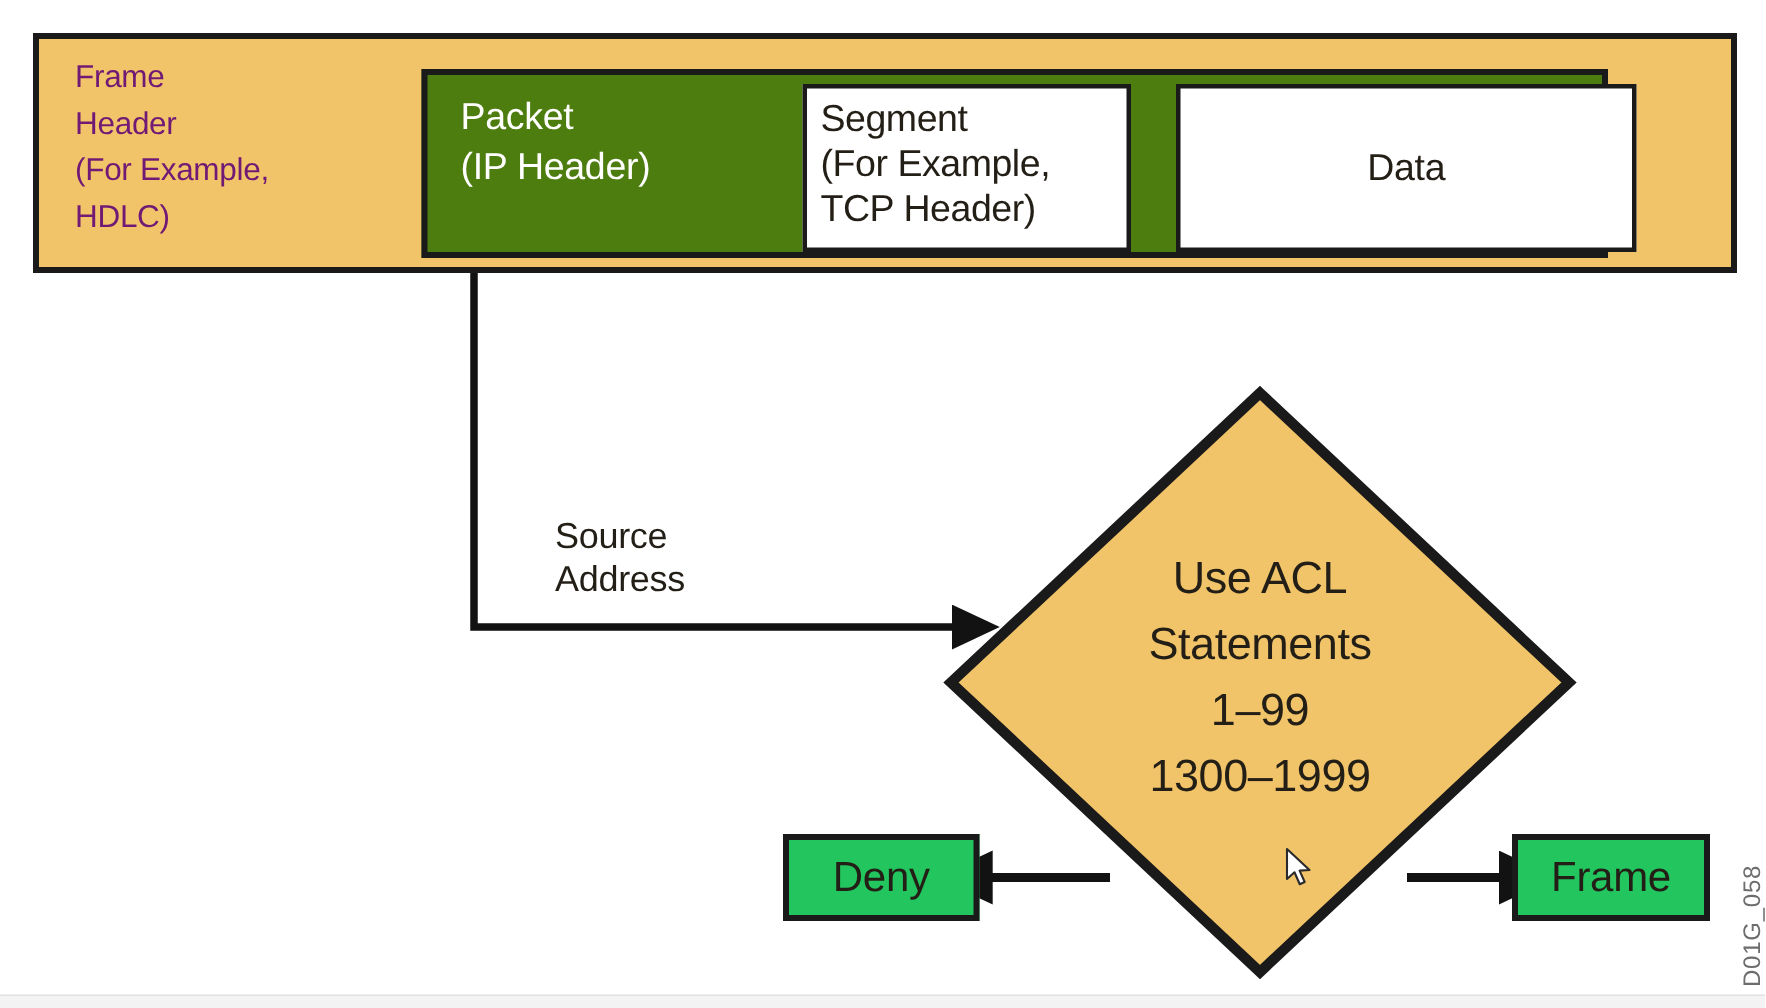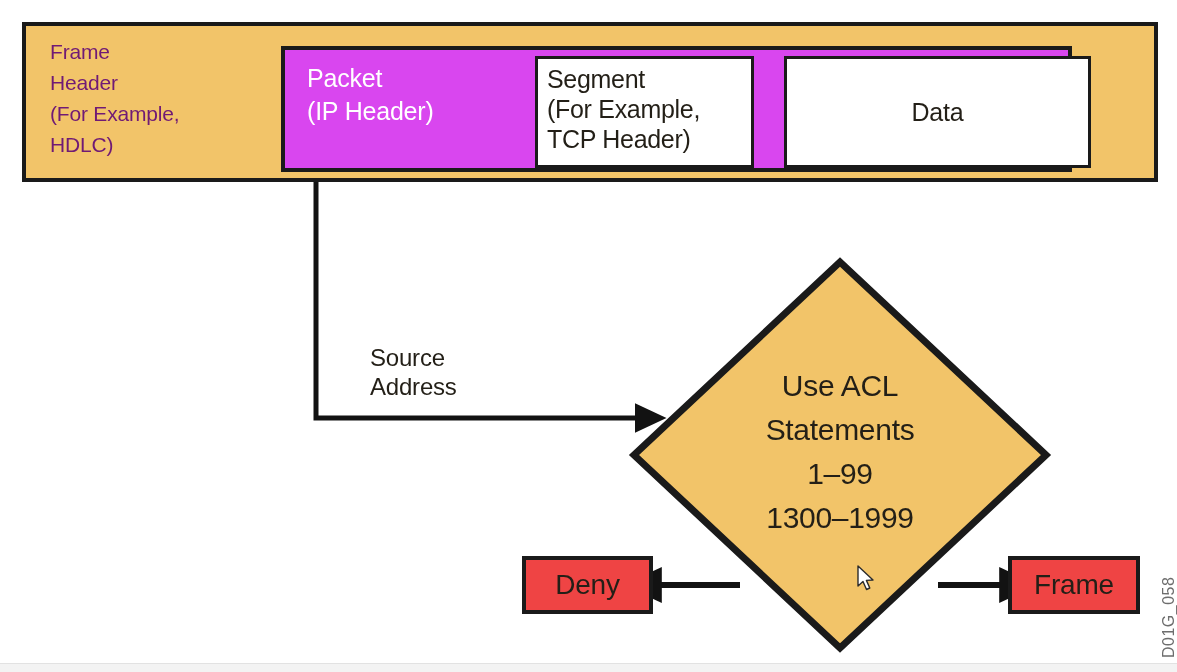--- a/index.html
+++ b/index.html
@@ -41,21 +41,21 @@
     white-space: pre-line;
     letter-spacing: -0.2px;
   }
 
   .packet-box {
     position: absolute;
     left: 255px;
     top: 20px;
     width: 791px;
     height: 126px;
-    background: #d946ef;
+    background: #4d7c0f;
     border: 4px solid #1a1a1a;
     box-sizing: border-box;
   }
   .packet-label {
     position: absolute;
     left: 22px;
     top: 12px;
     color: #ffffff;
     font-size: 25px;
     line-height: 33px;
@@ -144,21 +144,21 @@
     color: #231f17;
     font-size: 30px;
     line-height: 44px;
     white-space: pre-line;
     letter-spacing: -0.3px;
   }
 
   
   .result-box {
     position: absolute;
-    background: #ef4444;
+    background: #22c55e;
     border: 4px solid #1a1a1a;
     box-sizing: border-box;
     display: flex;
     align-items: center;
     justify-content: center;
     color: #231f17;
     font-size: 28px;
     letter-spacing: -0.2px;
   }
   .deny-box {

